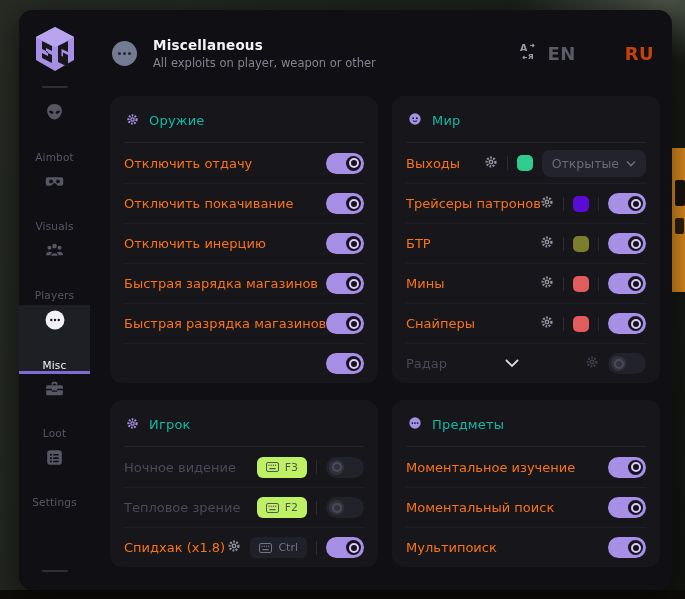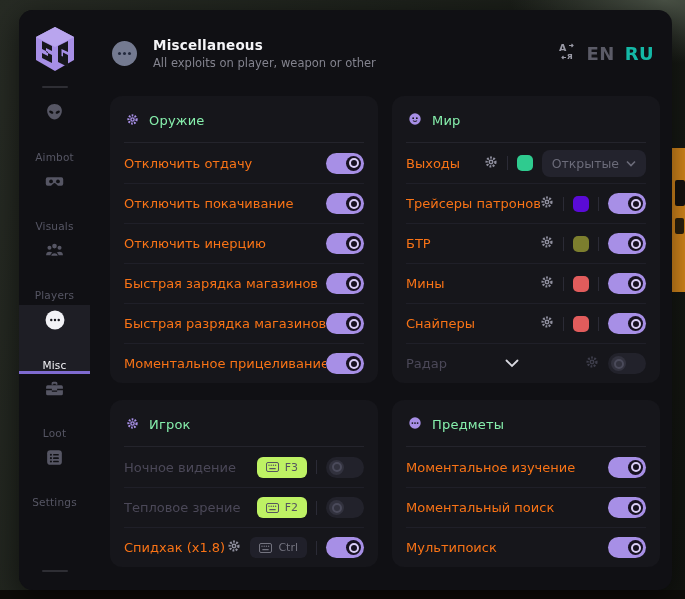--- a/index.html
+++ b/index.html
@@ -38,28 +38,28 @@
   .content { flex:1; display:flex; flex-direction:column; }
   .content-header { height:86px; display:flex; align-items:center; padding:0 18px 0 22px; }
   .hdr-circle { width:25px; height:25px; border-radius:50%; background:#747a90; display:flex; align-items:center; justify-content:center; gap:2px; flex-shrink:0; }
   .hdr-circle i { width:3px; height:3px; border-radius:50%; background:#232a3e; }
   .hdr-text { margin-left:16px; }
   .hdr-title { font-size:13.5px; font-weight:bold; color:#f4f4f7; letter-spacing:.2px; }
   .hdr-sub { font-size:11.5px; color:#83838e; margin-top:3px; }
   .lang-box { margin-left:auto; display:flex; align-items:center; gap:10px; }
   .lang { font-size:18px; font-weight:bold; letter-spacing:.4px; cursor:pointer; }
   .lang.dim { color:#5b5b67; }
-  .lang.active { color:#14b8a6; }
+  .lang.active { color:#c2410c;margin-left:39px; }
 
   .columns { display:grid; grid-template-columns:1fr 1fr; gap:17px 14px; padding:0 12px 0 20px; align-items:start; }
   .col { display:flex; flex-direction:column; gap:17px; min-width:0; }
 
   .card { background:#16161b; border-radius:12px; padding:0 14px; overflow:hidden; }
   .card-header { display:flex; align-items:center; gap:10px; padding:15px 2px 12px; border-bottom:1px solid #24242c; }
-  .card-title { font-size:13px; color:#86efac; letter-spacing:.2px; }
+  .card-title { font-size:13px; color:#14b8a6; letter-spacing:.2px; }
 
   .row { display:flex; align-items:center; height:40px; }
   .row + .row { border-top:1px solid #1f1f28; }
   .row-label { font-size:13px; color:#f97316; white-space:nowrap; overflow:hidden; }
   .row.dim .row-label { color:#4b4858;text-align:right; }
   .controls { margin-left:auto; display:flex; align-items:center; gap:9px; flex-shrink:0; }
   .gear { color:#8f8f9e; cursor:pointer; flex-shrink:0; }
   .row.dim .gear { color:#3d3d4a; }
   .vsep { width:1px; height:14px; background:#2b2b36; }
   .swatch { width:16px; height:16px; border-radius:5px; cursor:pointer; flex-shrink:0; }
@@ -255,21 +255,20 @@
           </div>
           <div class="row">
             <span class="row-label">Быстрая разрядка магазинов</span>
             <div class="controls">
                 <div class="toggle on">
                   <div class="knob"></div>
                 </div>
               </div>
           </div>
           <div class="row">
-            <span class="row-label">Моментальное прицеливание</span>
             <div class="controls">
                 <div class="toggle on">
                   <div class="knob"></div>
                 </div>
               </div>
           </div>
         </div>
 
         <div class="card">
           <div class="card-header">

